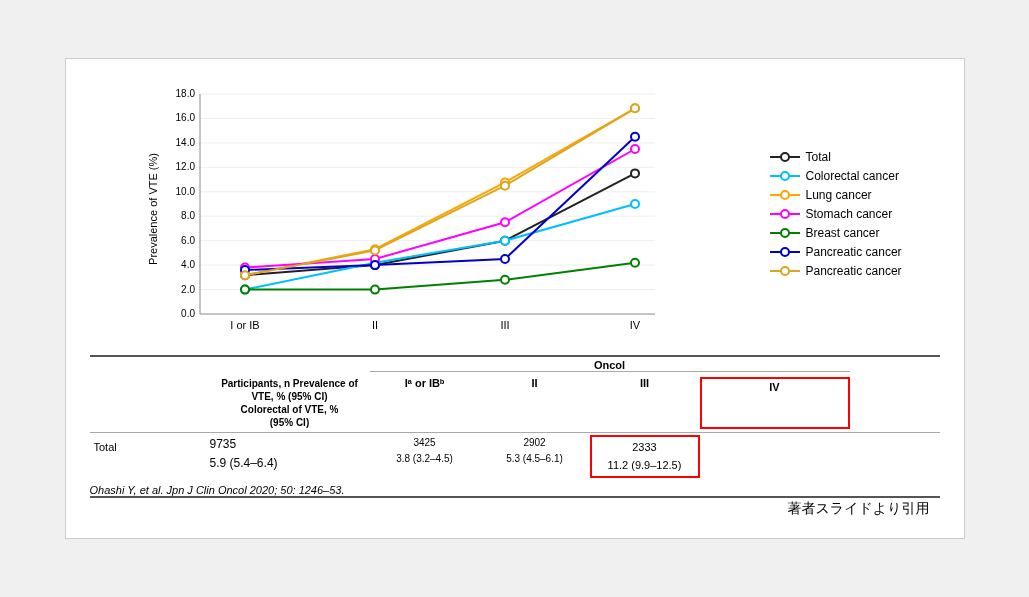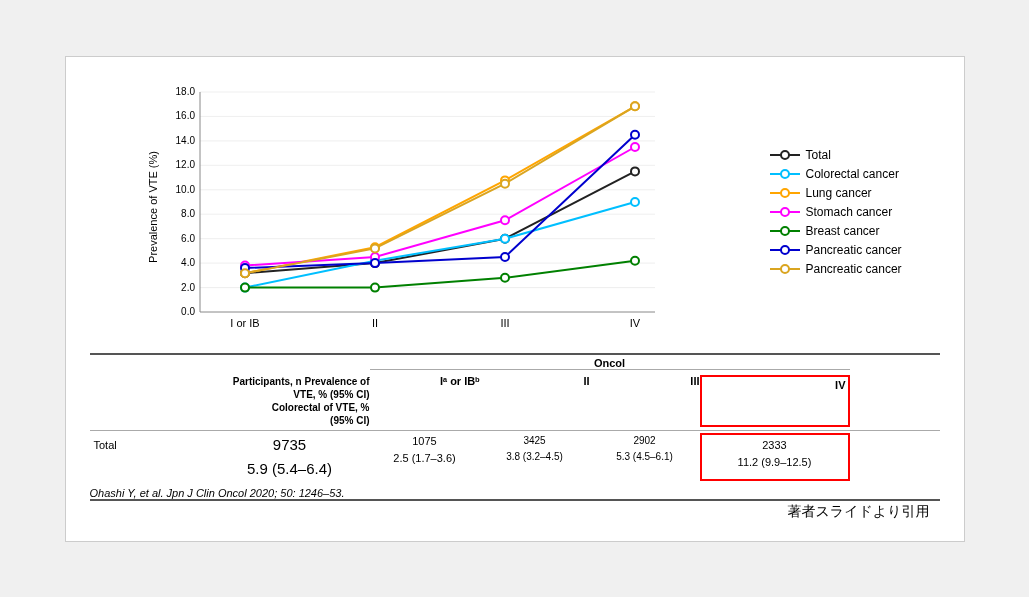--- a/index.html
+++ b/index.html
@@ -47,21 +47,21 @@
       border-bottom: 2px solid #555;
       margin-top: 4px;
     }
     .table-header-row {
       display: grid;
       grid-template-columns: 120px 160px 110px 110px 110px 150px;
       border-bottom: 1px solid #aaa;
       padding: 3px 0;
     }
     .table-header-row .th {
-      text-align: right;
+      text-align: center;
       font-size: 11px;
       font-weight: bold;
     }
     .table-header-row .th:first-child { text-align: left; padding-left: 4px; }
     .table-data-row {
       display: grid;
       grid-template-columns: 120px 160px 110px 110px 110px 150px;
       padding: 2px 0;
     }
     .table-data-row .td {
@@ -255,27 +255,23 @@
         <div style="font-size:10px;">(95% CI)</div>
       </div>
       <div class="th">Iᵃ or IBᵇ</div>
       <div class="th">II</div>
       <div class="th">III</div>
       <div class="th" style="border: 2px solid red; padding:2px;">IV</div>
     </div>
 
     <div class="table-data-row">
       <div class="td" style="font-size:11px; padding-left:4px; padding-top:6px;">Total</div>
-      <div class="td" style="text-align:center;font-size:15px;line-height:1.6;">
+      <div class="td" style="text-align:left;font-size:12px;line-height:1.6;">
         <div>9735</div>
         <div>5.9 (5.4–6.4)</div>
-      </div>
-      <div class="td" style="text-align:center;font-size:11px;line-height:1.6;">
-        <div>1075</div>
-        <div>2.5 (1.7–3.6)</div>
       </div>
       <div class="td" style="text-align:center;font-size:10px;line-height:1.6;">
         <div>3425</div>
         <div>3.8 (3.2–4.5)</div>
       </div>
       <div class="td" style="text-align:center;font-size:10px;line-height:1.6;">
         <div>2902</div>
         <div>5.3 (4.5–6.1)</div>
       </div>
       <div class="td td-highlighted" style="font-size:11px;line-height:1.6; border: 2px solid red;">

